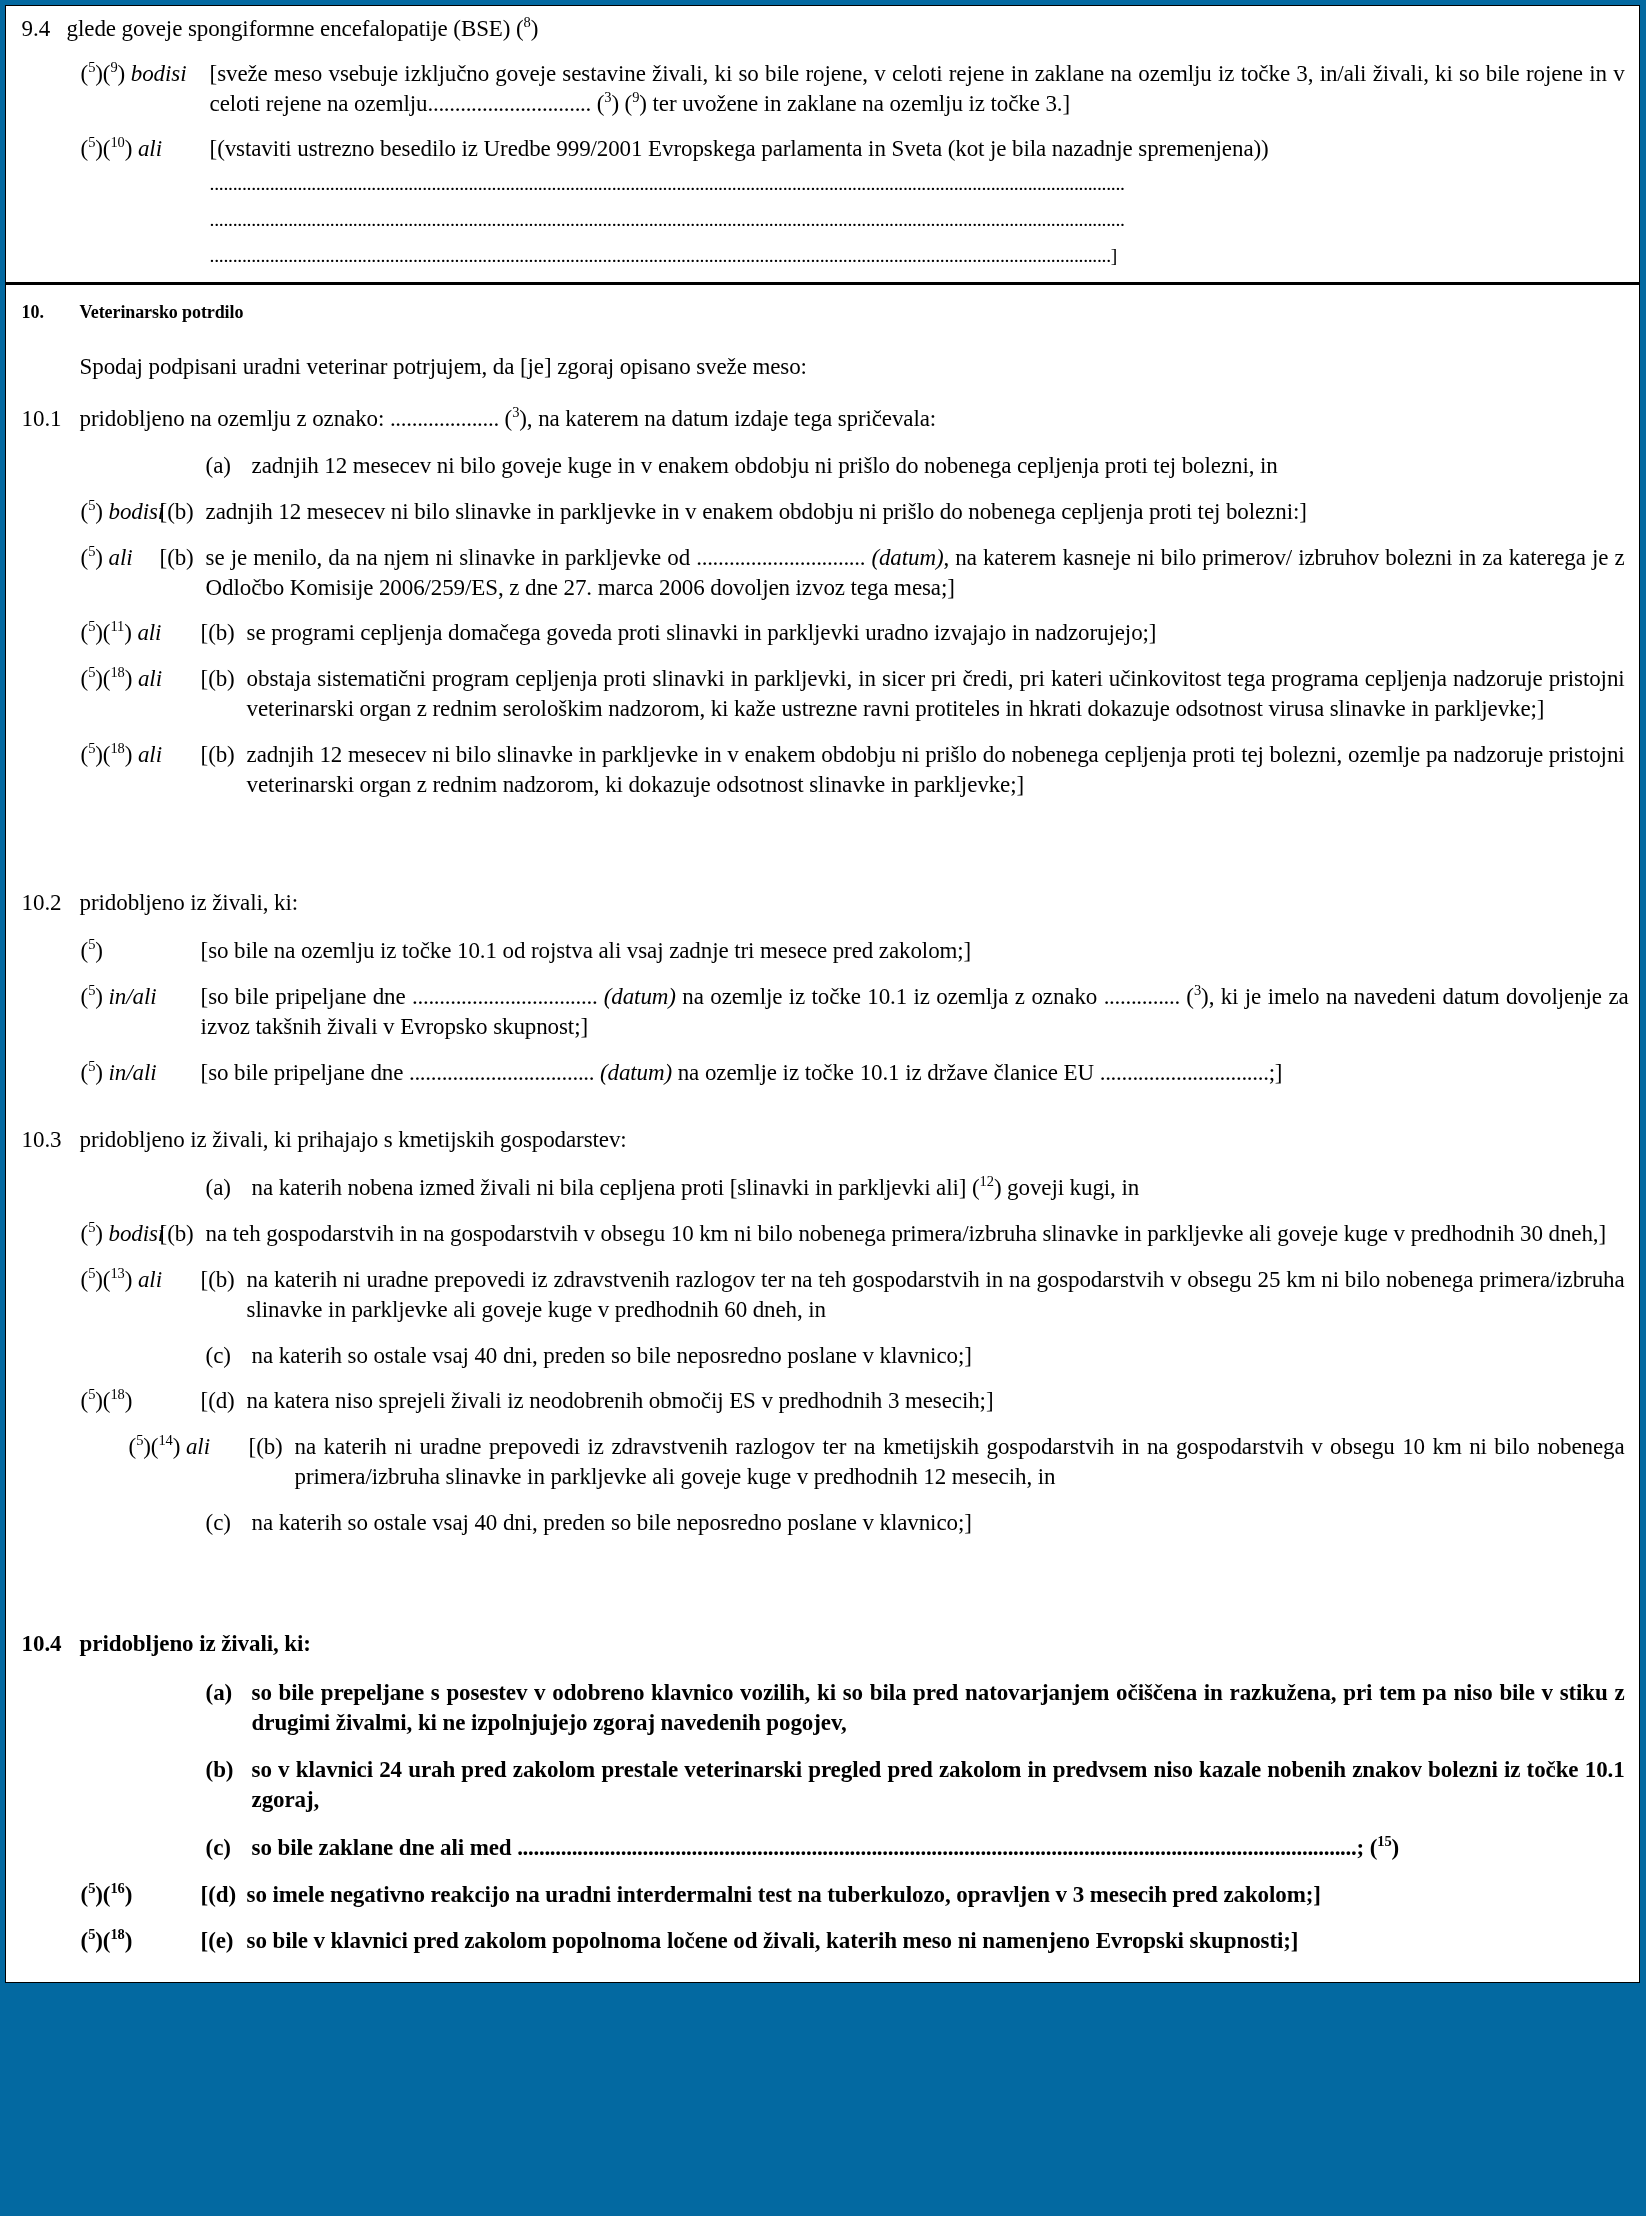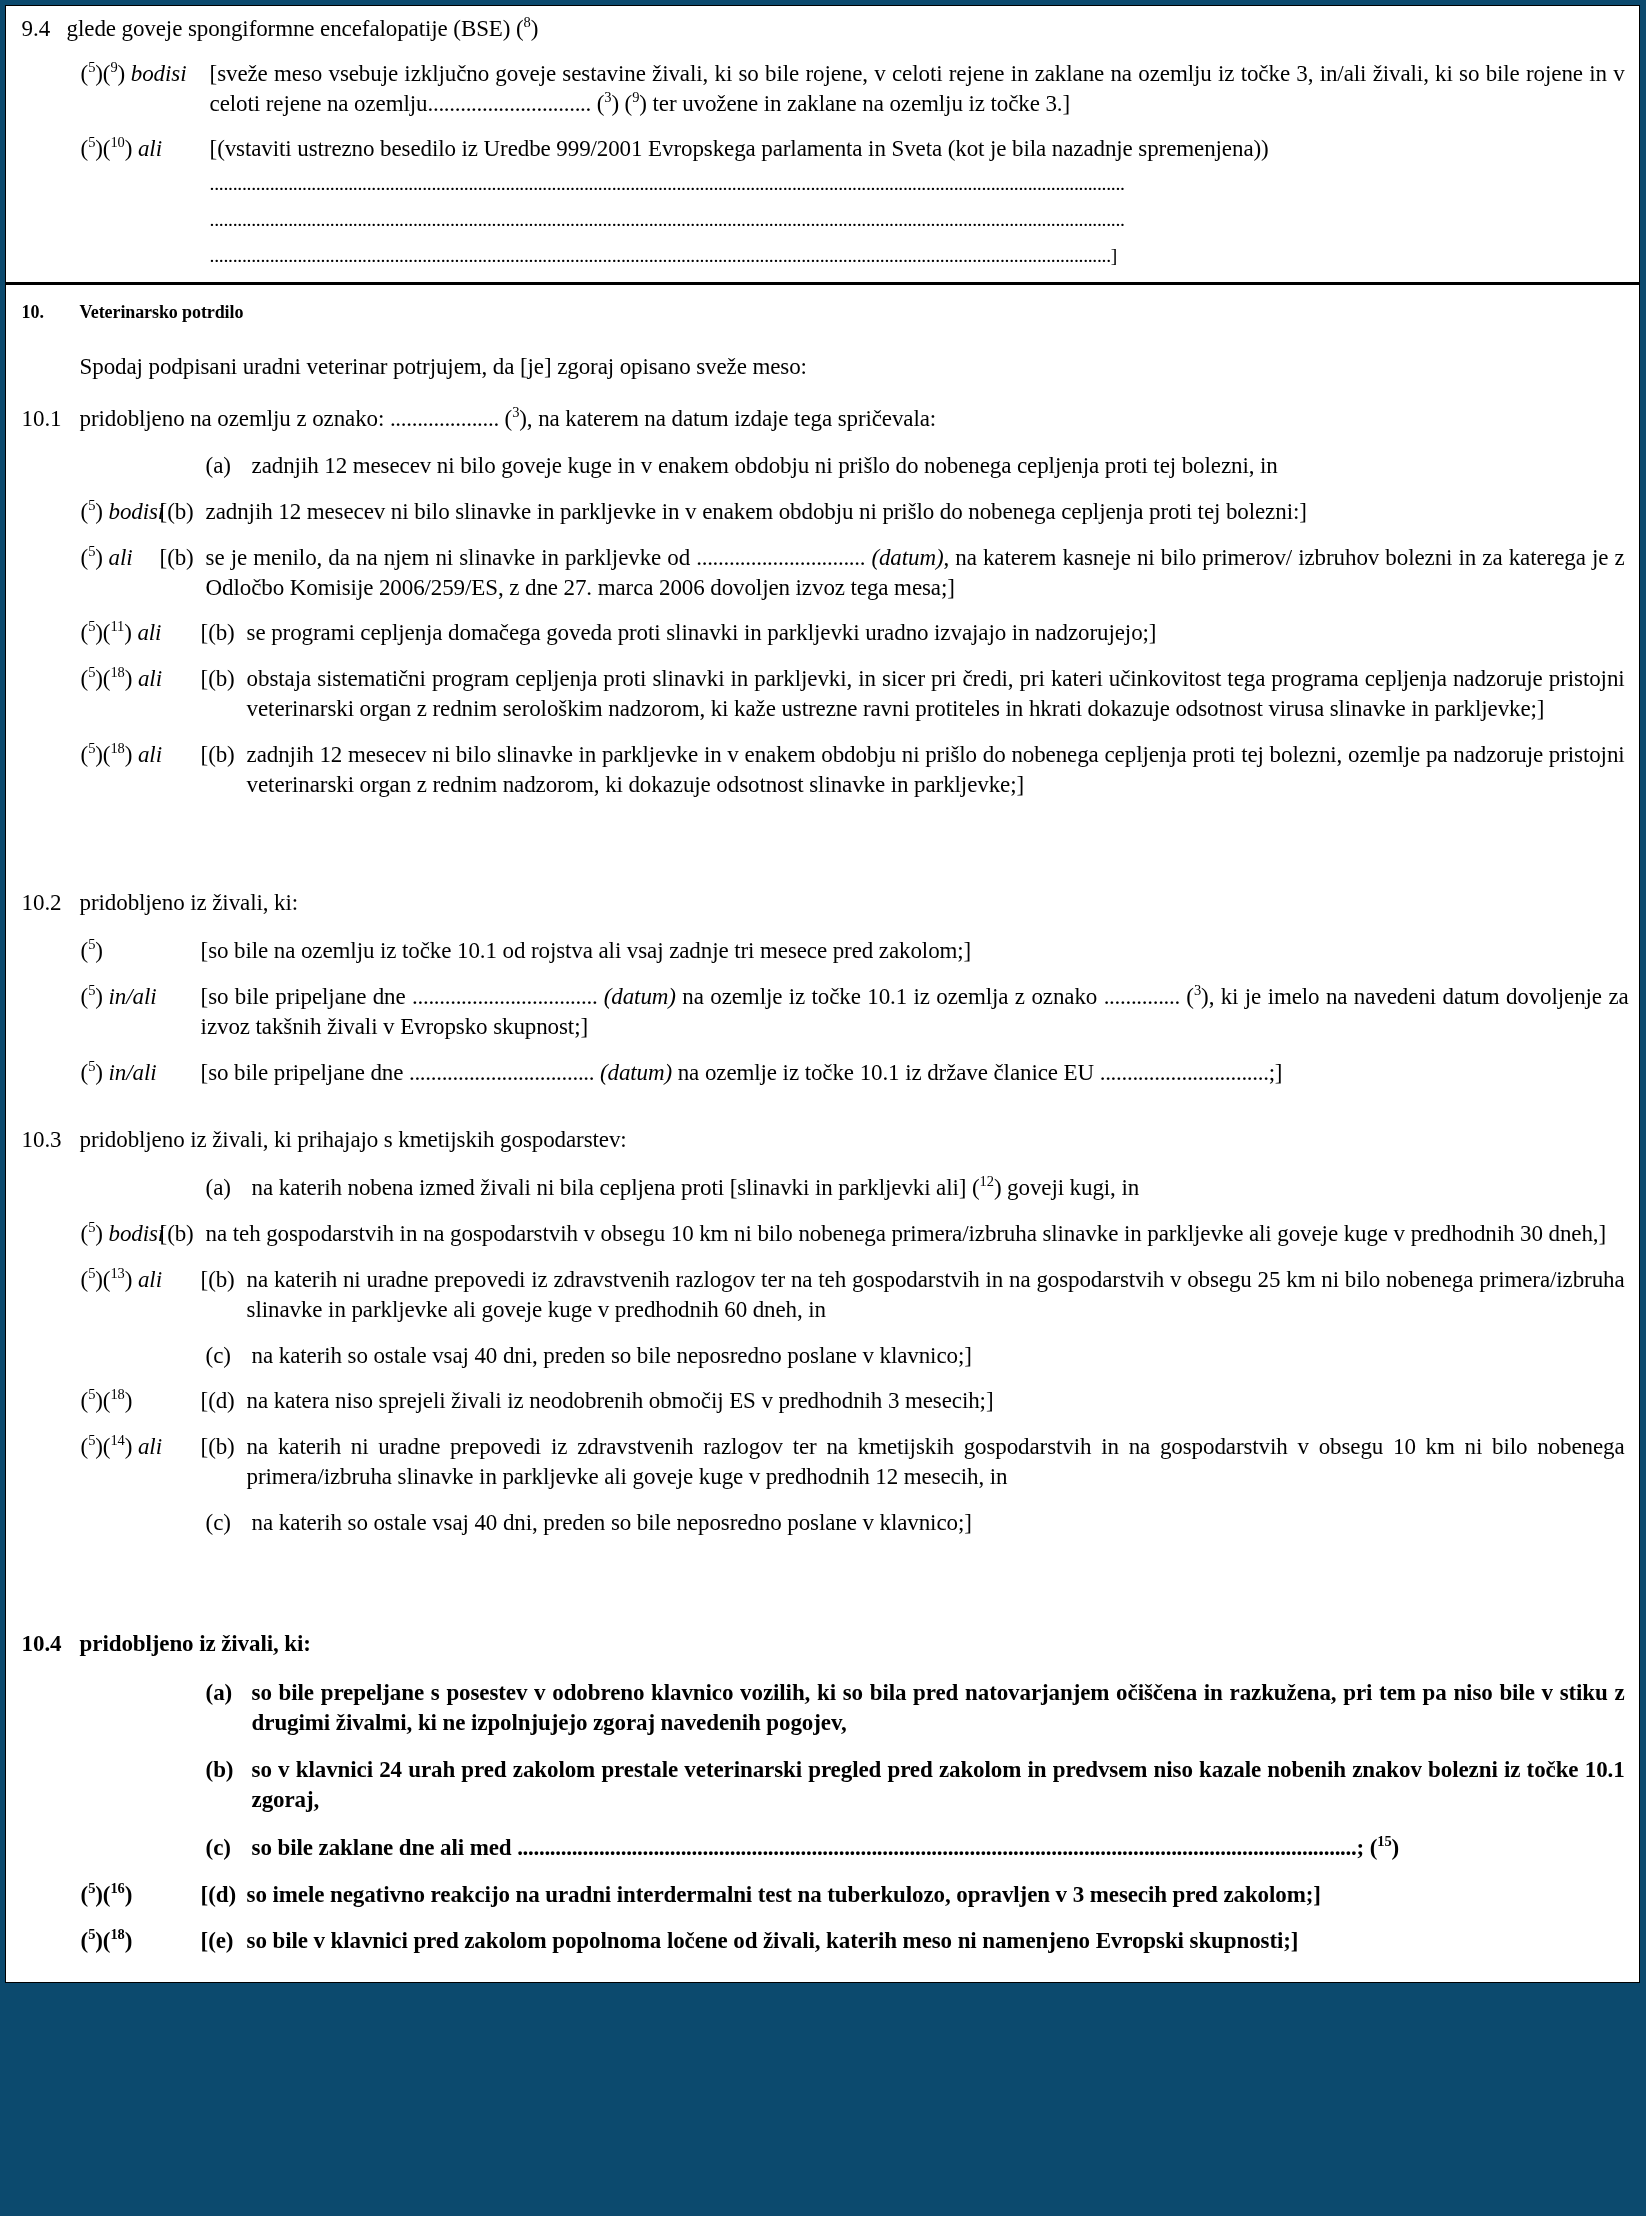--- a/index.html
+++ b/index.html
@@ -8,21 +8,21 @@
     background: #ffffff;
   }
   body {
     font-family: "Liberation Serif", "DejaVu Serif", serif;
     color: #000000;
   }
   #page {
     position: relative;
     width: 1646px;
     height: 2216px;
-    background: #0c4a6e;
+    background: #0369a1;
     box-sizing: border-box;
     overflow: hidden;
   }
   .frame {
     position: absolute;
     left: 4.6px;
     top: 4.6px;
     width: 1635px;
     height: 1978px;
     border: 1.7px solid #000;
@@ -220,21 +220,21 @@
           <div class="body-txt nojust">na katerih so ostale vsaj 40 dni, preden so bile neposredno poslane v klavnico;]</div>
         </div>
 
         <div class="row" style="margin-top:16px; padding-left:59px;">
           <div class="num" style="width:120px;">(<sup>5</sup>)(<sup>18</sup>)</div>
           <div class="num" style="width:46px;">[(d)</div>
           <div class="body-txt nojust">na katera niso sprejeli živali iz neodobrenih območij ES v predhodnih 3 mesecih;]</div>
         </div>
 
         <div class="row" style="margin-top:16px; padding-left:59px;">
-          <div class="num" style="width:120px;">(<sup>5</sup>)(<sup>14</sup>)&nbsp;<span class="it">ali</span></div>
+          <div class="num" style="width:120px;margin-left:48px;">(<sup>5</sup>)(<sup>14</sup>)&nbsp;<span class="it">ali</span></div>
           <div class="num" style="width:46px;">[(b)</div>
           <div class="body-txt">na katerih ni uradne prepovedi iz zdravstvenih razlogov ter na kmetijskih gospodarstvih in na gospodarstvih v obsegu 10 km ni bilo nobenega primera/izbruha slinavke in parkljevke ali goveje kuge v predhodnih 12 mesecih, in</div>
         </div>
 
         <div class="row" style="margin-top:16px; padding-left:184px;">
           <div class="num" style="width:46px;">(c)</div>
           <div class="body-txt nojust">na katerih so ostale vsaj 40 dni, preden so bile neposredno poslane v klavnico;]</div>
         </div>
       </div>
 

